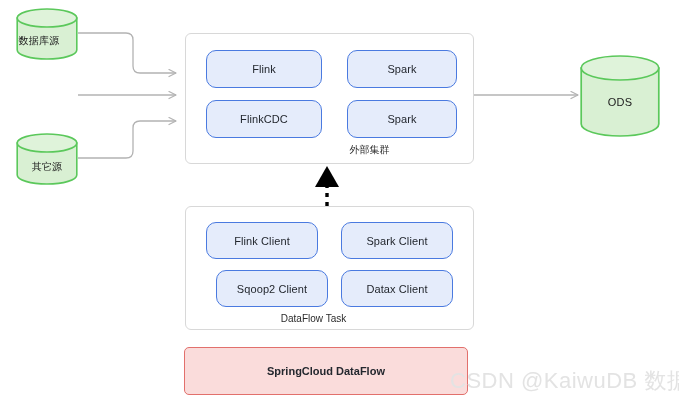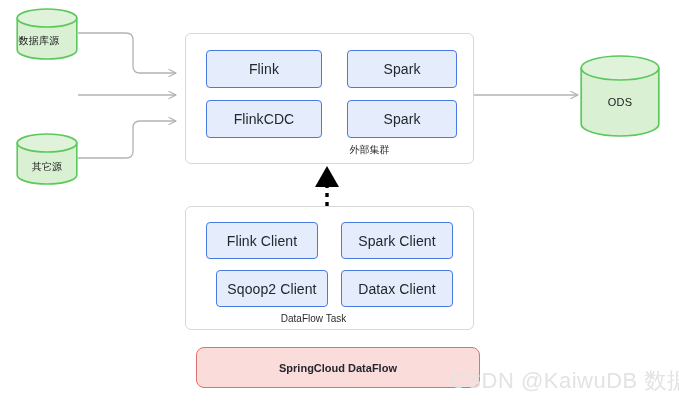--- a/index.html
+++ b/index.html
@@ -56,27 +56,27 @@
     text-align: center;
     font-size: 10px;
     color: #2b2b2b;
     line-height: 12px;
   }
   
   .node {
     position: absolute;
     background: #e5ecfb;
     border: 1.4px solid #4a7ae0;
-    border-radius: 4px;
+    border-radius: 10px;
     box-sizing: border-box;
     display: flex;
     align-items: center;
     justify-content: center;
     color: #23272e;
-    font-size: 14px;
+    font-size: 11px;
     letter-spacing: 0.1px;
   }
   
   .node-red {
     position: absolute;
     background: #fadcdb;
     border: 1.4px solid #e2706c;
     border-radius: 5px;
     box-sizing: border-box;
     display: flex;
@@ -149,21 +149,21 @@
 
   <div class="container-box" style="left:185px; top:206px; width:289px; height:124px;"></div>
 
   <div class="node" style="left:206px; top:222px; width:112px; height:37px;">Flink Client</div>
   <div class="node" style="left:341px; top:222px; width:112px; height:37px;">Spark Client</div>
   <div class="node" style="left:216px; top:270px; width:112px; height:37px;">Sqoop2 Client</div>
   <div class="node" style="left:341px; top:270px; width:112px; height:37px;">Datax Client</div>
 
   <div class="container-caption" style="left:185px; top:313px; width:257px;">DataFlow Task</div>
 
-  <div class="node-red" style="left:196px; top:347px; width:284px; height:41px;border-radius:8px;">SpringCloud DataFlow</div>
+  <div class="node-red" style="left:184px; top:347px; width:284px; height:48px;">SpringCloud DataFlow</div>
 
   <div class="cylinder" style="left:580px; top:55px; width:80px; height:82px;">
     <svg width="80" height="82" viewBox="0 0 80 82">
       <path d="M1.2,13 L1.2,69 A38.8,12 0 0 0 78.8,69 L78.8,13 Z" fill="#d9f0d3" stroke="#5bc85b" stroke-width="1.7"></path>
       <ellipse cx="40" cy="13" rx="38.8" ry="12" fill="#dff3da" stroke="#5bc85b" stroke-width="1.7"></ellipse>
     </svg>
     <div class="cyl-label ods-label" style="top:41px;">ODS</div>
   </div>
 
   <div class="watermark" style="left:450px; top:368px;">CSDN @KaiwuDB 数据库</div>

